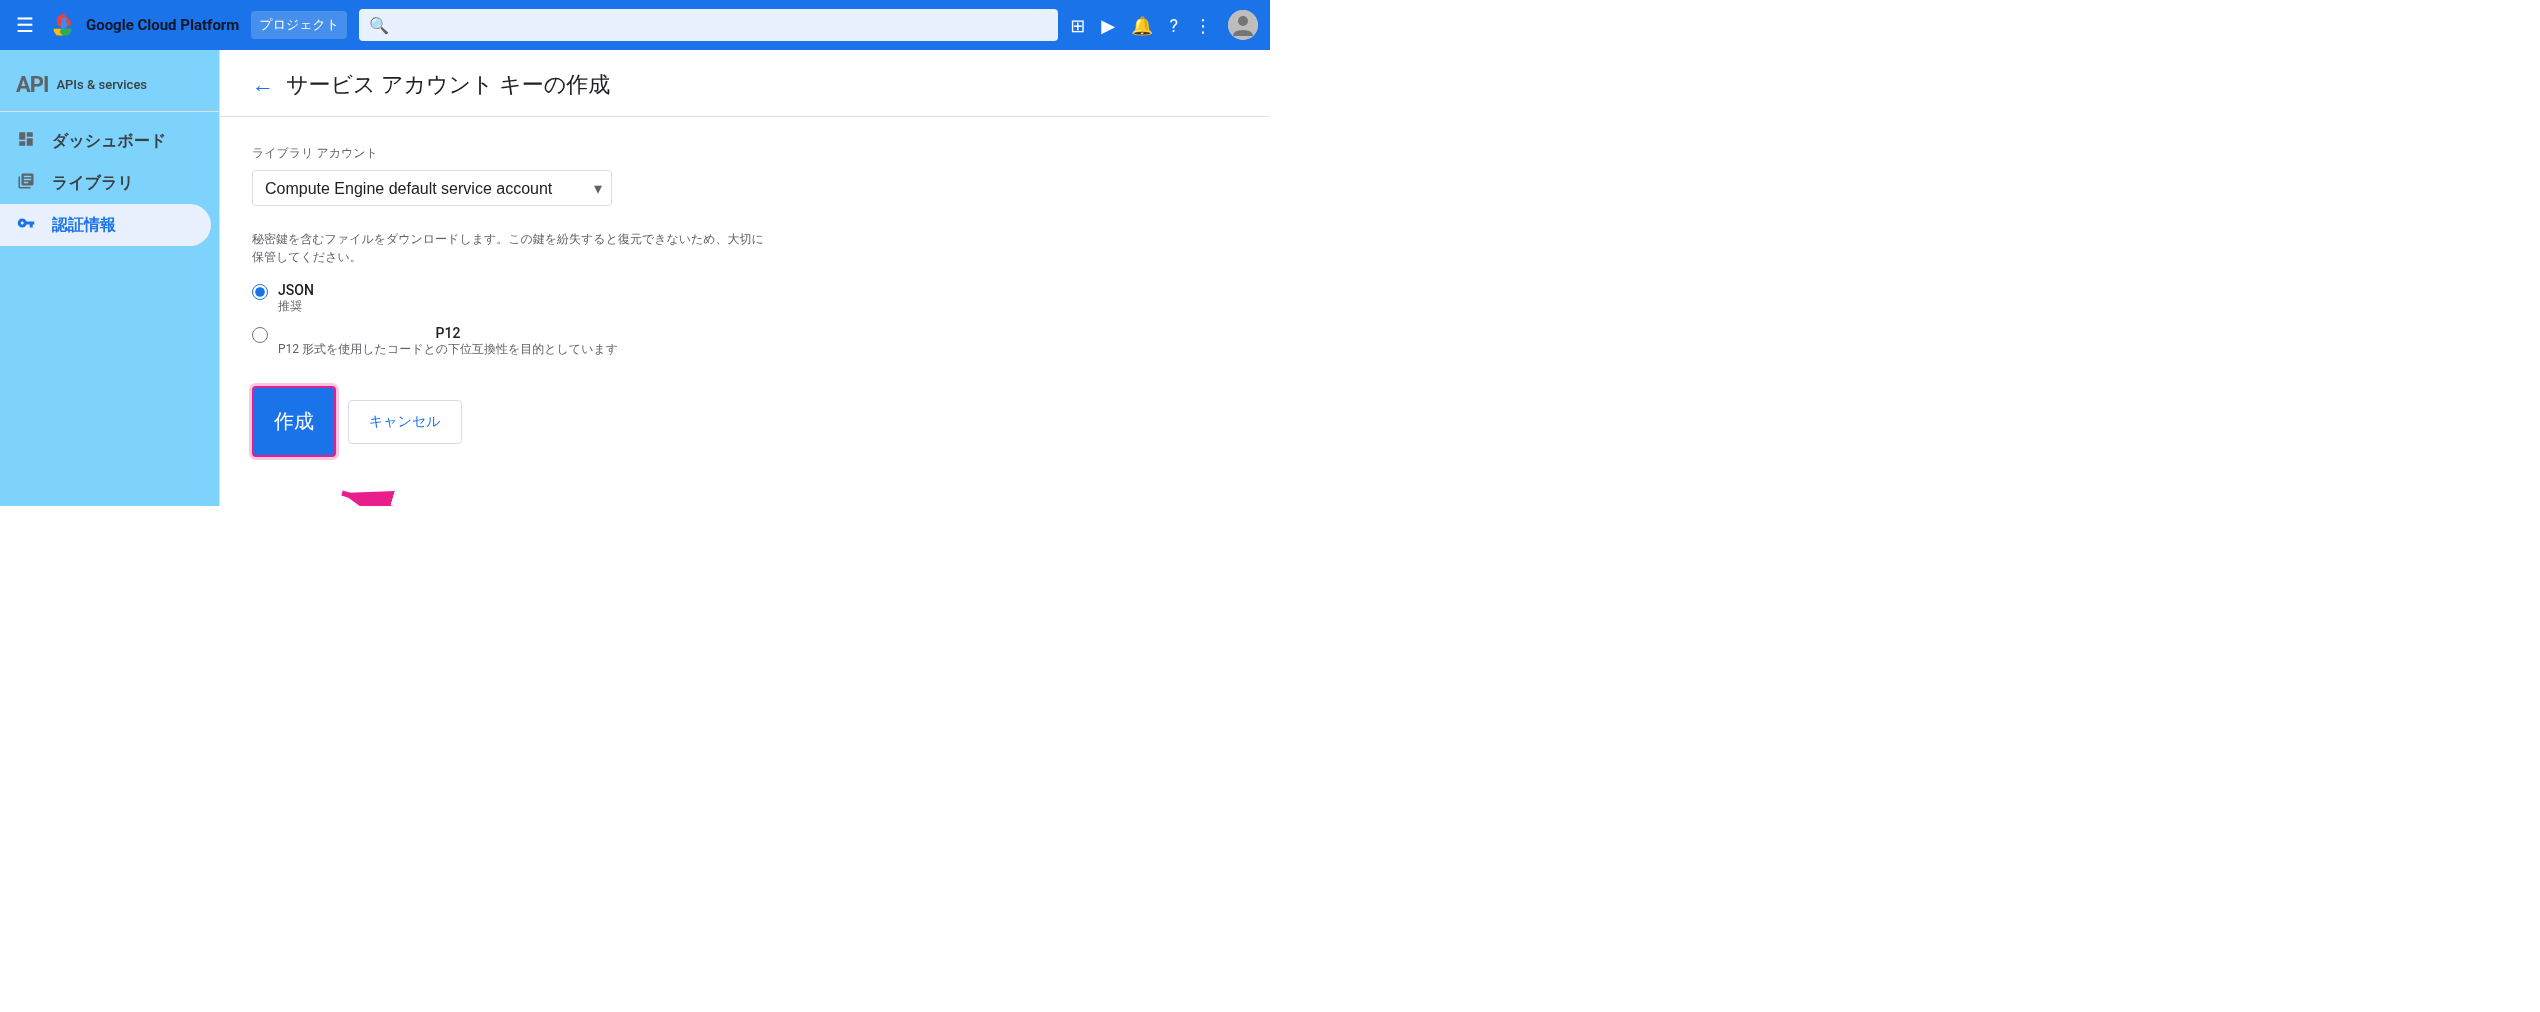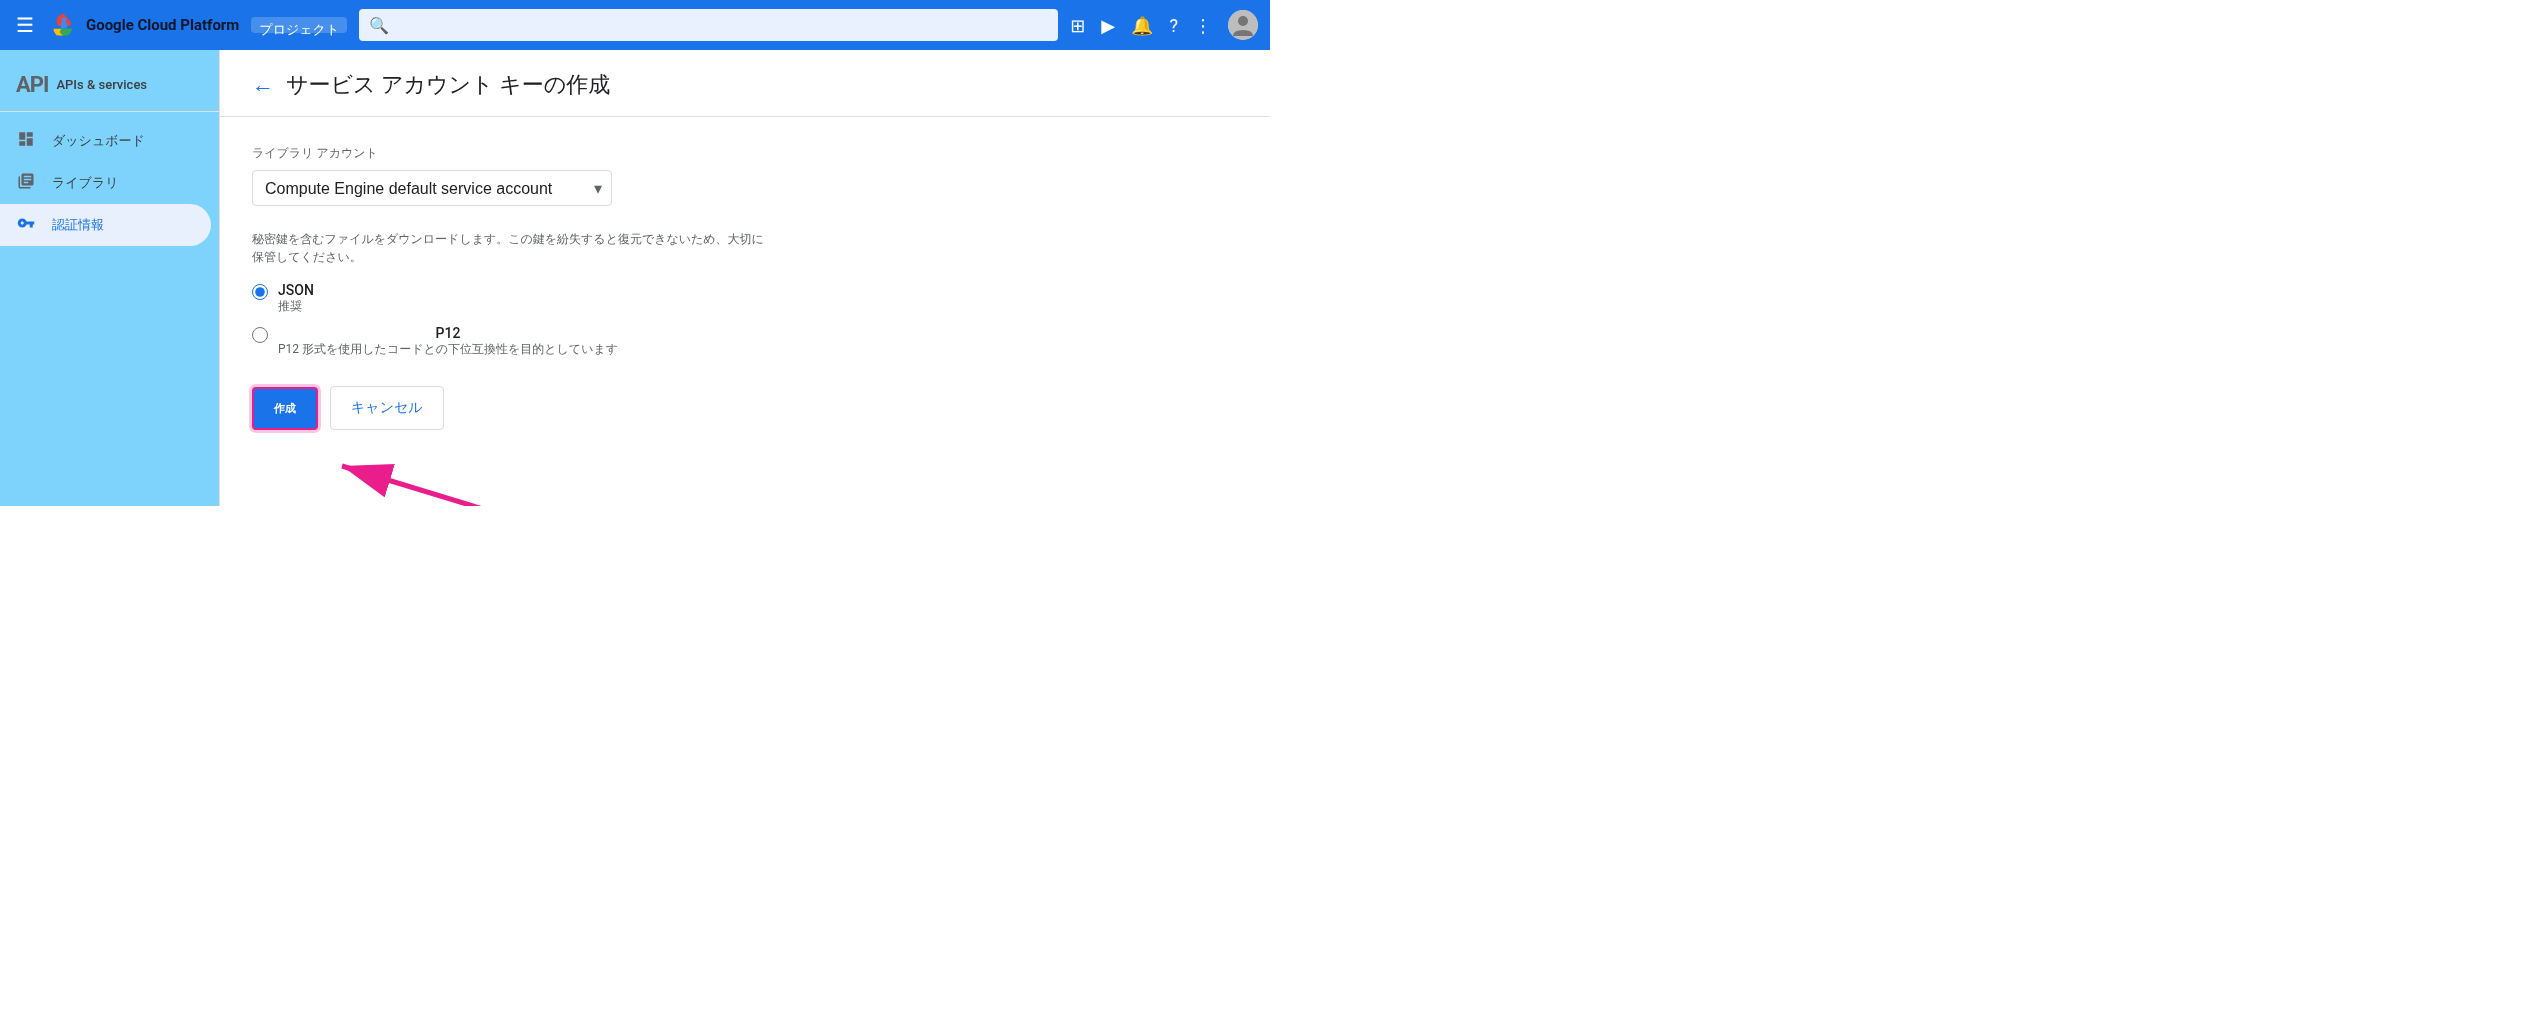--- a/index.html
+++ b/index.html
@@ -34,21 +34,21 @@
       height: 28px;
     }
     .navbar-project {
       background: rgba(255,255,255,0.2);
       color: #fff;
       border: none;
       border-radius: 4px;
       padding: 4px 8px;
       font-size: 13px;
       cursor: pointer;
-      height: 16px;
+      height: 28px;
       min-width: 80px;
     }
     .navbar-search {
       flex: 1;
       height: 32px;
       background: rgba(255,255,255,0.9);
       border-radius: 4px;
       display: flex;
       align-items: center;
       padding: 0 10px;
@@ -122,24 +122,25 @@
       height: 1px;
       background: #e0e0e0;
       margin: 0 0 8px;
     }
     .sidebar-item {
       display: flex;
       align-items: center;
       gap: 16px;
       padding: 10px 16px;
       cursor: pointer;
-      font-size: 13px;
+      font-size: 16px;
       color: #3c4043;
       border-radius: 0 24px 24px 0;
       margin-right: 8px;
+      font-weight: bold;
     }
     .sidebar-item.active {
       background: #e8f0fe;
       color: #1a73e8;
     }
     .sidebar-item-icon {
       font-size: 18px;
       color: #5f6368;
       width: 20px;
       text-align: center;
@@ -248,23 +249,23 @@
       display: flex;
       align-items: center;
       gap: 12px;
       margin-top: 28px;
     }
     .btn-create {
       background: #1a73e8;
       color: #fff;
       border: 2px solid #e91e8c;
       border-radius: 4px;
-      padding: 12px 20px;
-      font-size: 11px;
-      font-weight: 700;
+      padding: 20px 20px;
+      font-size: 20px;
+      font-weight: 400;
       cursor: pointer;
       outline: none;
       box-shadow: 0 0 0 3px rgba(233,30,140,0.25);
     }
     .btn-cancel {
       background: #fff;
       color: #1a73e8;
       border: 1px solid #dadce0;
       border-radius: 4px;
       padding: 12px 20px;

